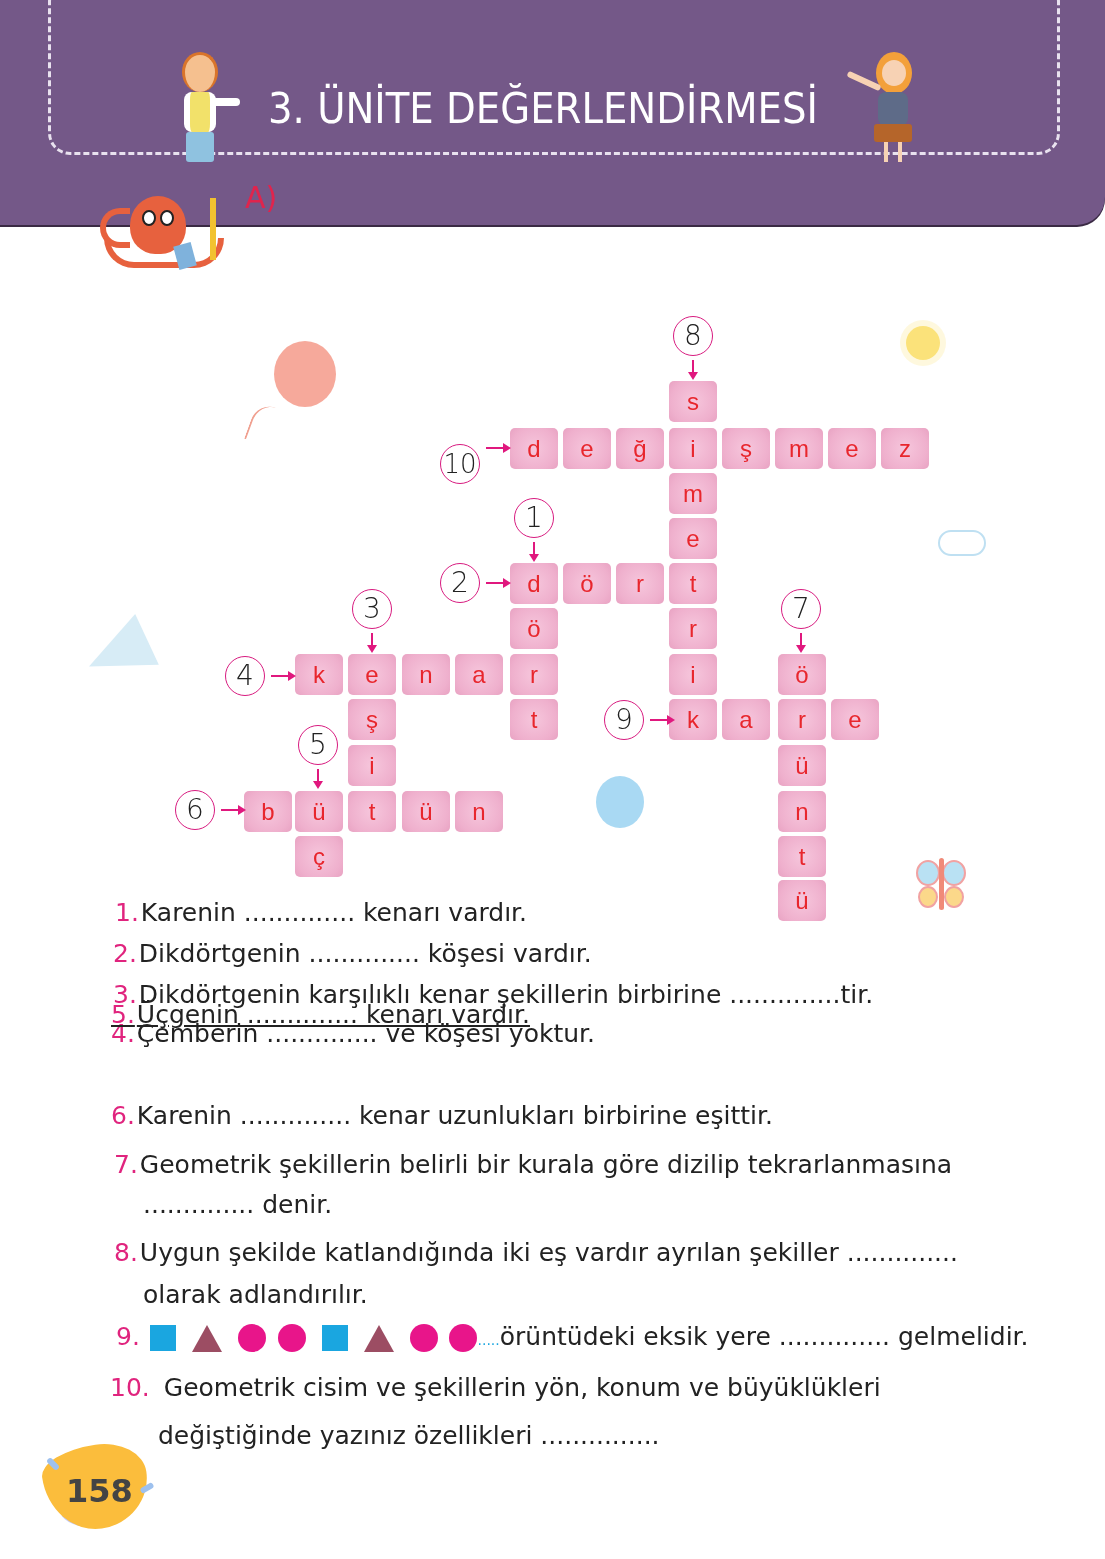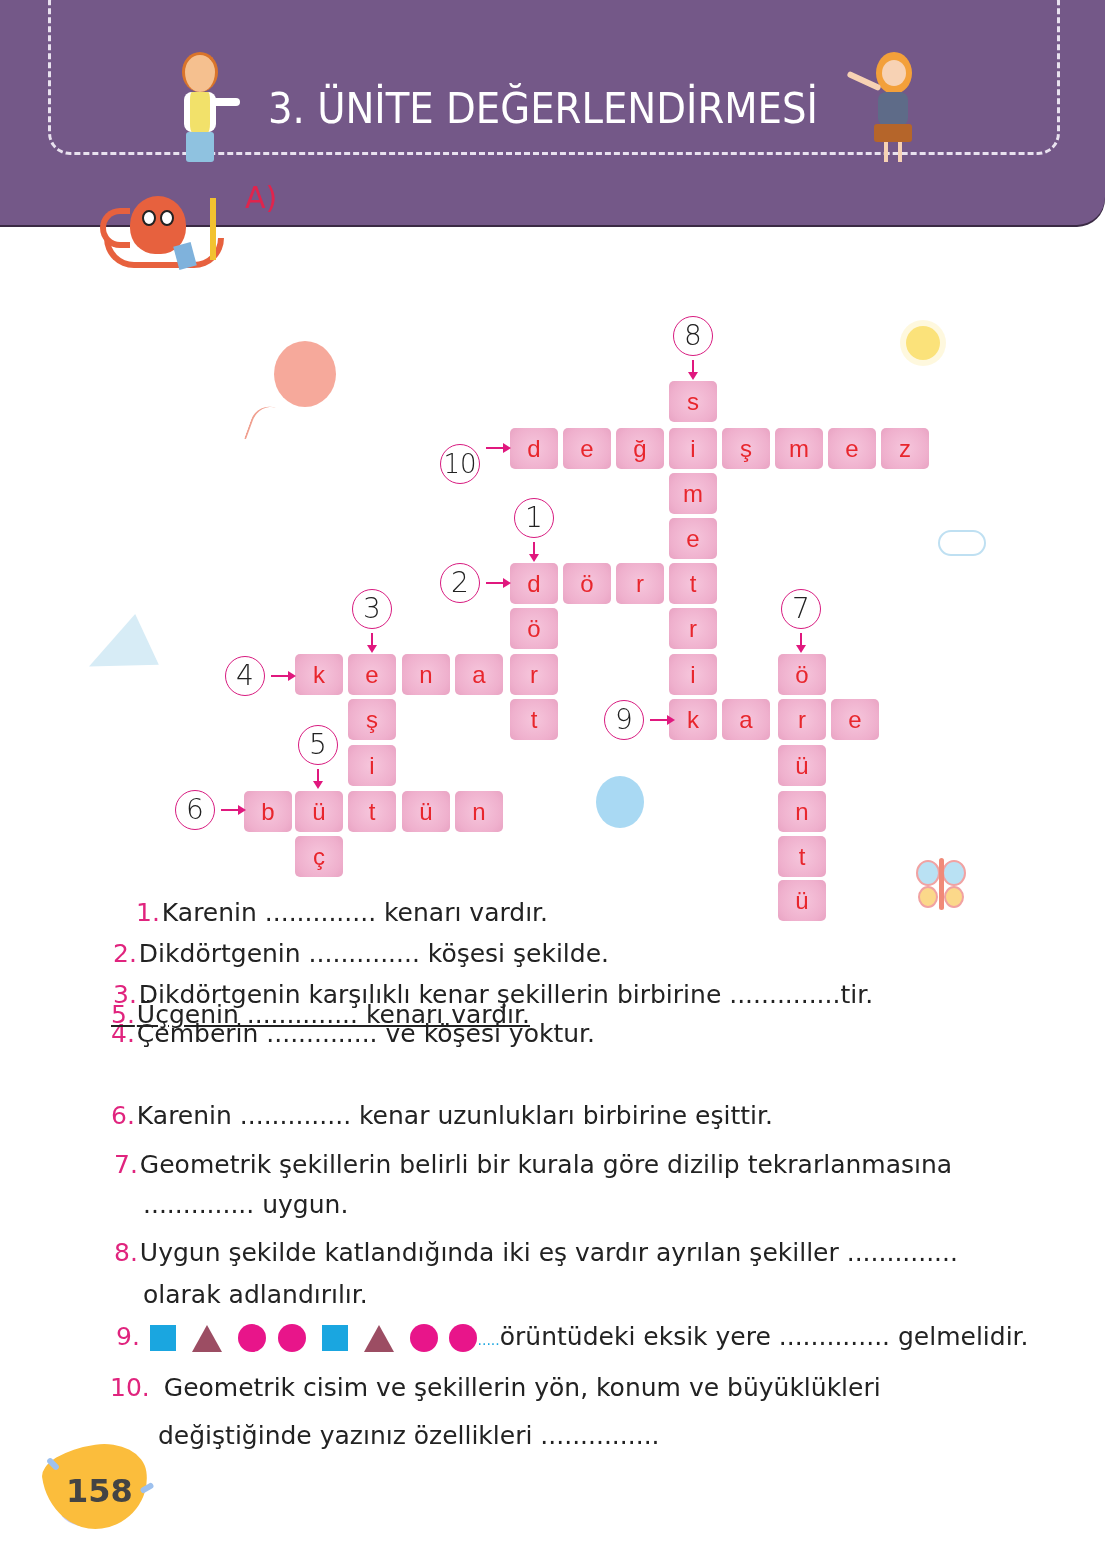--- a/index.html
+++ b/index.html
@@ -159,43 +159,43 @@
     <div class="clue-num" style="left: 225px; top: 656px;">4</div>
     <div class="arrow-r" style="left: 271px; top: 675px;"></div>
     <div class="clue-num" style="left: 604px; top: 700px;">9</div>
     <div class="arrow-r" style="left: 650px; top: 719px;"></div>
     <div class="clue-num" style="left: 298px; top: 725px;">5</div>
     <div class="arrow-d" style="left: 317px; top: 769px;"></div>
     <div class="clue-num" style="left: 175px; top: 790px;">6</div>
     <div class="arrow-r" style="left: 221px; top: 809px;"></div>
   </div>
 
-<div class="q" style="left:115px;top:898px;margin-left:21px;">
+<div class="q" style="left:115px;top:898px;">
   <span class="num">1.</span><span>Karenin .............. kenarı vardır.</span>
 </div>
 <div class="q" style="left:113px;top:939px;">
-  <span class="num">2.</span><span>Dikdörtgenin .............. köşesi şekilde.</span>
+  <span class="num">2.</span><span>Dikdörtgenin .............. köşesi vardır.</span>
 </div>
 <div class="q" style="left:113px;top:980px;">
   <span class="num">3.</span><span>Dikdörtgenin karşılıklı kenar şekillerin birbirine ..............tir.</span>
 </div>
 <div class="q" style="left:111px;top:1019px;">
   <span class="num">4.</span><span>Çemberin .............. ve köşesi yoktur.</span>
 </div>
 <div class="q" style="left:111px;top:1000px;text-decoration:underline;">
   <span class="num">5.</span><span>Üçgenin .............. kenarı vardır.</span>
 </div>
 <div class="q" style="left:111px;top:1101px;">
   <span class="num">6.</span><span>Karenin .............. kenar uzunlukları birbirine eşittir.</span>
 </div>
 <div class="q" style="left:114px;top:1150px;">
   <span class="num">7.</span><span>Geometrik şekillerin belirli bir kurala göre dizilip tekrarlanmasına</span>
 </div>
 <div class="q" style="left:143px;top:1190px;">
-  <span>.............. uygun.</span>
+  <span>.............. denir.</span>
 </div>
 <div class="q" style="left:114px;top:1238px;">
   <span class="num">8.</span><span>Uygun şekilde katlandığında iki eş vardır ayrılan şekiller ..............</span>
 </div>
 <div class="q" style="left:143px;top:1280px;">
   <span>olarak adlandırılır.</span>
 </div>
 <div class="q" style="left:116px;top:1322px;">
   <span class="num">9.</span>
   <span class="shape sq"></span>

